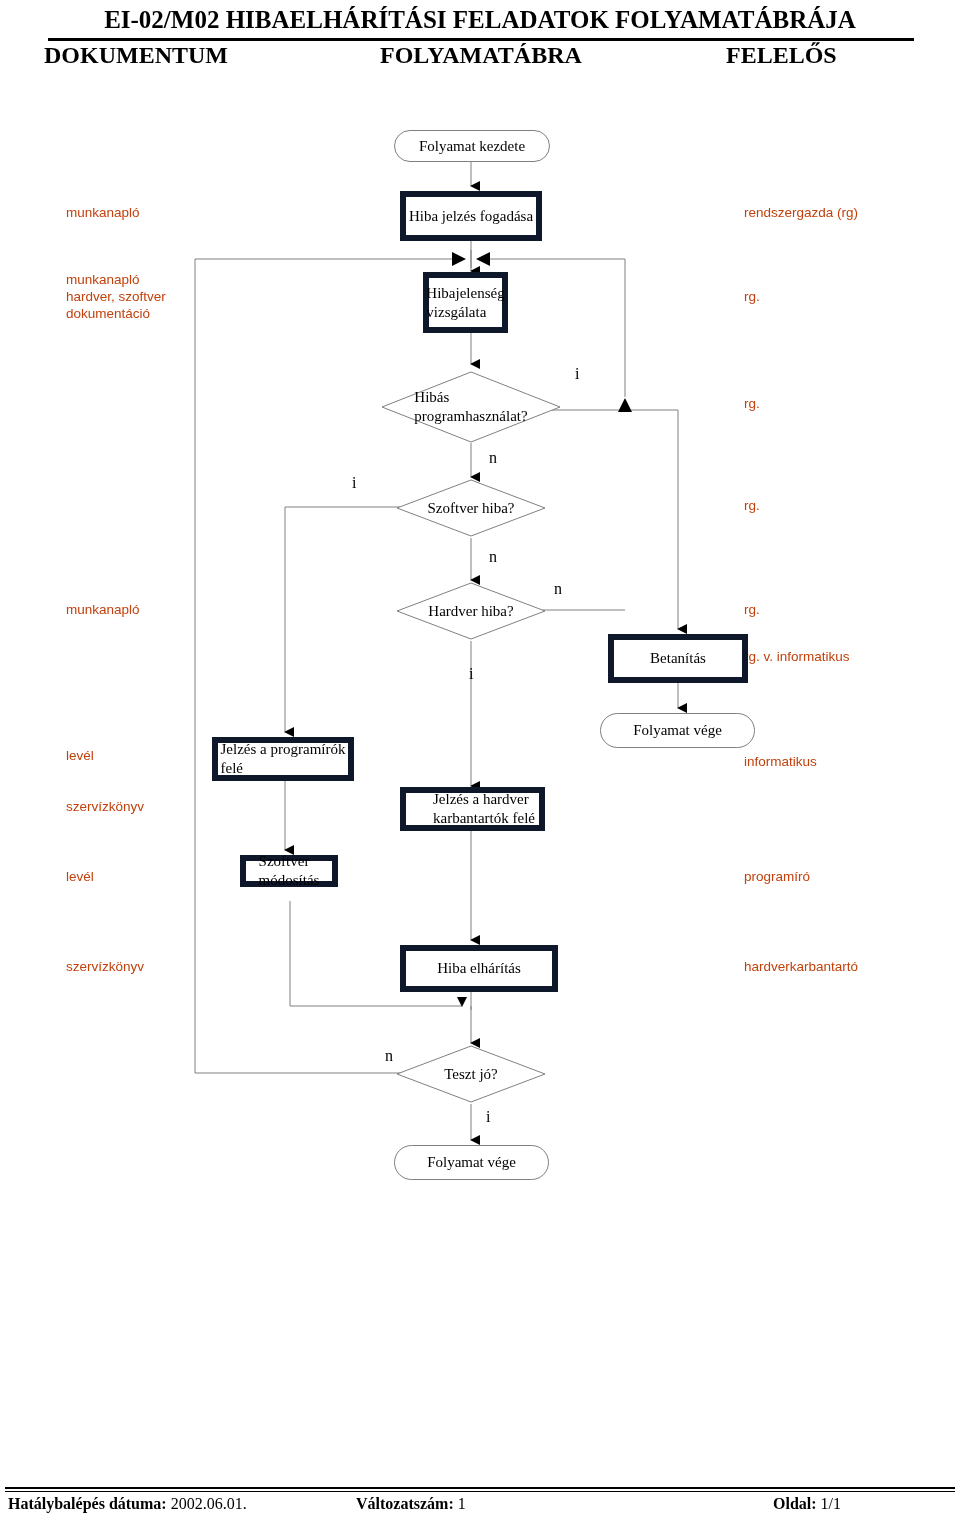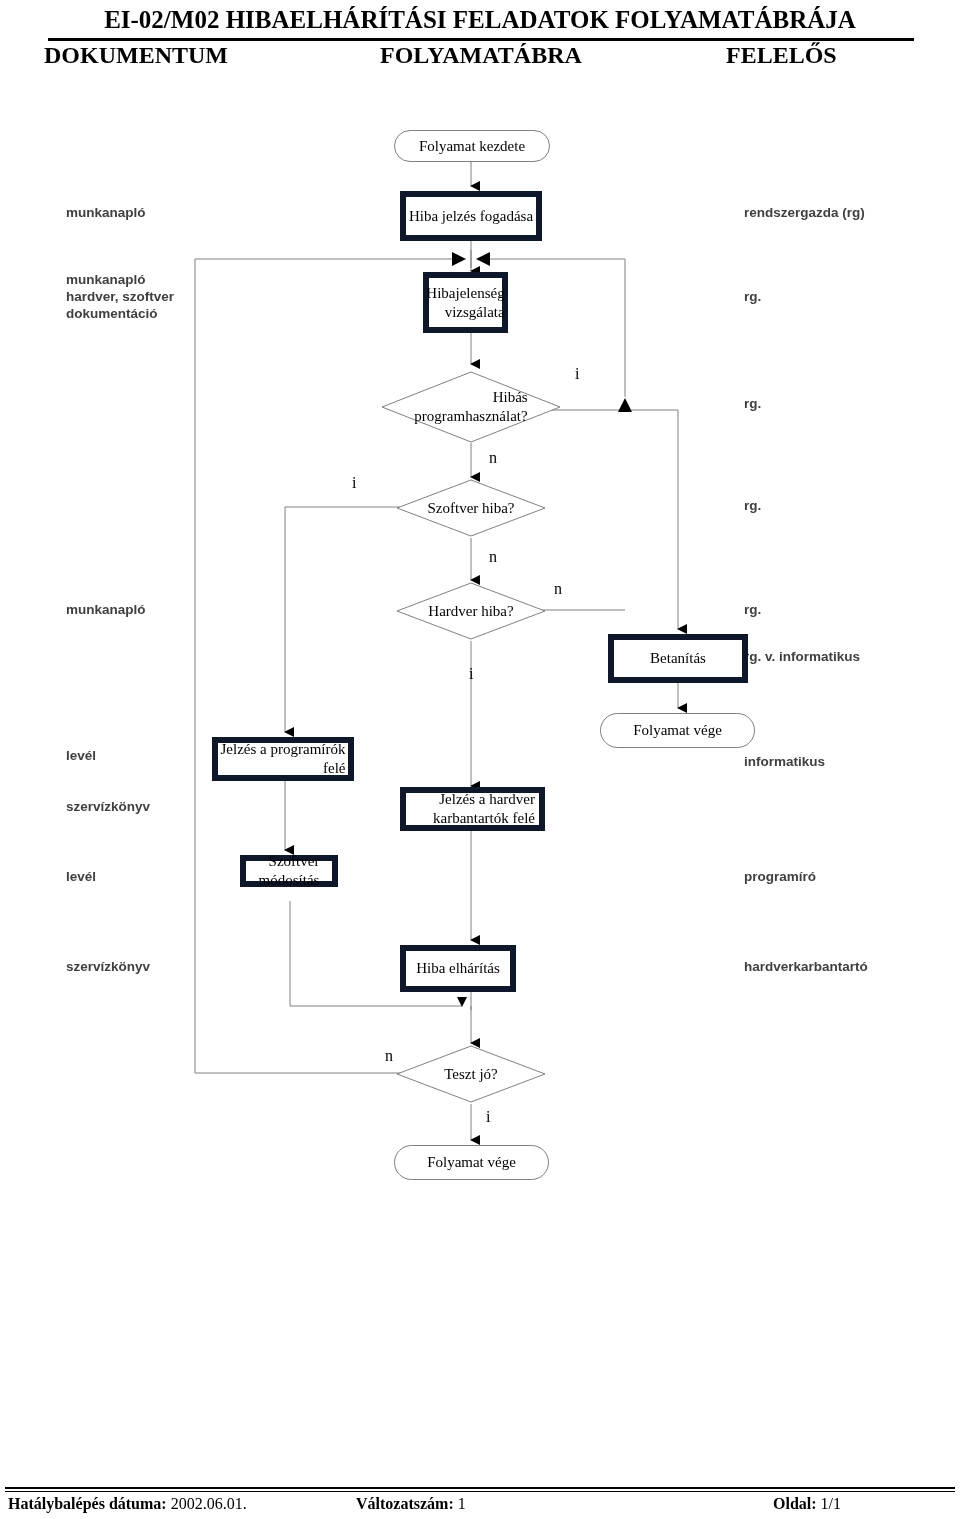--- a/index.html
+++ b/index.html
@@ -77,42 +77,41 @@
   #footer-version { left: 356px; text-align: center; }
   #footer-page { left: 773px; }
 
   
   .side-label {
     position: absolute;
     font-family: "Liberation Sans", sans-serif;
     font-size: 13.5px;
     line-height: 17px;
     white-space: pre-line;
-    color: #404040;
-    font-weight: bold;
+    color: #c2410c;
   }
   .left-label  { left: 66px; text-align: left; }
   .right-label { left: 744px; text-align: right; }
 
   
   #flowchart {
     position: absolute;
     left: 0; top: 0;
     width: 960px; height: 1519px;
     pointer-events: none;
   }
 
   
   .node {
     position: absolute;
     box-sizing: border-box;
     display: flex;
     align-items: center;
     justify-content: center;
-    text-align: right;
+    text-align: left;
     font-family: "Liberation Serif", serif;
     font-size: 15px;
     line-height: 19px;
     color: #000;
     background: #fff;
     white-space: pre-line;
   }
   .node.process {
     border: 6px solid #0f172a;
   }
@@ -272,21 +271,21 @@
 
   <div class="node process" style="left:212px; top:737px; width:142px; height:44px;">Jelzés a programírók
 felé</div>
 
   <div class="node process" style="left:400px; top:787px; width:145px; height:44px;padding-left:23px;">Jelzés a hardver
 karbantartók felé</div>
 
   <div class="node process" style="left:240px; top:855px; width:98px; height:32px;">Szoftver
 módosítás</div>
 
-  <div class="node process" style="left:400px; top:945px; width:116px; height:47px;">Hiba elhárítás</div>
+  <div class="node process" style="left:400px; top:945px; width:158px; height:47px;">Hiba elhárítás</div>
 
   <div class="node decision" style="left:397px; top:1046px; width:148px; height:56px;">
     <span class="dia-text">Teszt jó?</span>
   </div>
 
   <div class="node terminal" style="left:394px; top:1145px; width:155px; height:35px;">Folyamat vége</div>
 </div>
 
 <div class="branch-label" style="left:575px; top:365px">i</div>
 <div class="branch-label" style="left:489px; top:449px">n</div>

